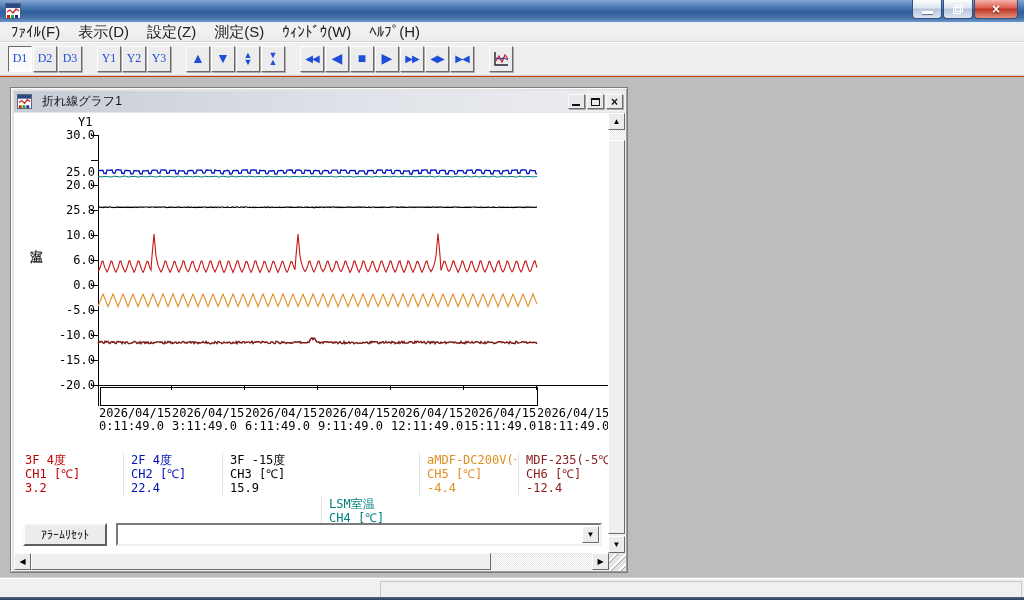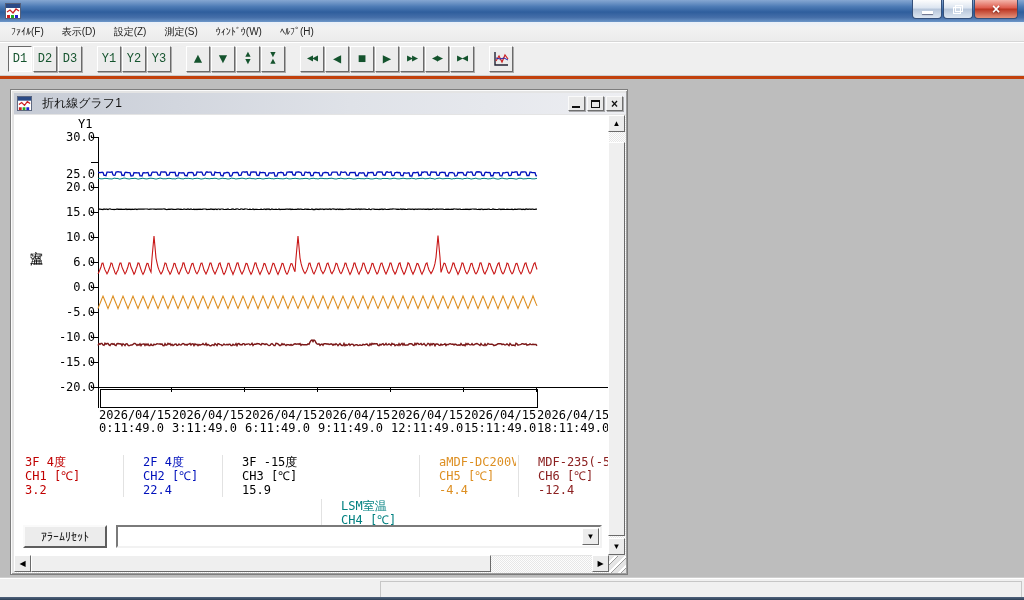--- a/index.html
+++ b/index.html
@@ -23,39 +23,39 @@
   .glyph-restore{position:relative;width:10px;height:9px}
   .glyph-restore i{position:absolute;border:1px solid #fff;background:rgba(255,255,255,.15)}
   .glyph-restore i.b{left:0;bottom:0;width:8px;height:7px}
   .glyph-restore i.f{right:0;top:0;width:8px;height:7px}
   .glyph-close{color:#fff;font-size:14px;font-weight:bold;line-height:17px;text-shadow:0 1px 2px rgba(60,0,0,.6)}
 
   
   .menubar{position:absolute;left:0;top:22px;width:1024px;height:20px;
     background:linear-gradient(#e9eff8,#f2f2f2 30%,#ebebeb);border-bottom:1px solid #d6d6d6;
     display:flex;align-items:center;padding-left:2px}
-  .menu-item{font-size:10px;color:#222;padding:0 9px;line-height:19px;white-space:nowrap}
+  .menu-item{font-size:15px;color:#222;padding:0 9px;line-height:19px;white-space:nowrap}
 
   
   .toolbar{position:absolute;left:0;top:42px;width:1024px;height:34px;background:#efefef;
     border-bottom:1px solid #cfcfcf;box-shadow:0 1px 0 #fff inset;display:flex;align-items:center;padding-left:8px}
   .tb-group{display:flex;margin-right:14px}
   .tb-btn{width:24px;height:26px;margin-right:1px;background:#ececec;border:1px solid;
     border-color:#ffffff #6a6a6a #6a6a6a #ffffff;box-shadow:1px 1px 0 rgba(90,90,90,.45);
-    display:flex;align-items:center;justify-content:center;font-size:12px;color:#14532d;
-    font-family:Liberation Mono, monospace}
+    display:flex;align-items:center;justify-content:center;font-size:12px;color:#1d4ed8;
+    font-family:Liberation Serif, serif}
   .tb-btn.pressed{border-color:#6a6a6a #ffffff #ffffff #6a6a6a;background:#fafafa;box-shadow:none}
   .tb-btn .gl{font-size:14px;line-height:14px}
   .tb-btn .gl.dbl{font-size:10px;letter-spacing:-1px}
   .tb-btn.stack{flex-direction:column}
   .tb-btn.stack .gl{font-size:9px;line-height:7px}
   .tb-btn svg{display:block}
 
   
-  .mdi{position:absolute;left:0;top:76px;width:1024px;height:501px;background:#bdbdbd;border-top:3px solid #c2410c}
+  .mdi{position:absolute;left:0;top:76px;width:1024px;height:501px;background:#bdbdbd;border-top:1px solid #c2410c}
 
   
   .gwin{position:absolute;left:10px;top:10px;width:618px;height:486px;background:#e4e4e4;
     border:1px solid #7d7d7d;box-shadow:inset 1px 1px 0 #fbfbfb,inset -1px -1px 0 #9e9e9e}
   .gw-title{position:absolute;left:3px;top:3px;width:612px;height:21px;
     background:linear-gradient(90deg,#c6cbd5 0%,#dfe2e8 55%,#edeef2 100%);
     display:flex;align-items:center;padding-left:3px}
   .gw-title-text{font-size:12px;color:#111;margin-left:5px;white-space:nowrap}
   .gw-btns{position:absolute;right:3px;top:3px;display:flex}
   .gwbtn{width:17px;height:15px;margin-left:2px;background:#e9e9e9;border:1px solid;
@@ -79,21 +79,21 @@
   .xlab{position:absolute;top:294px;font-family:"DejaVu Sans Mono",monospace;font-size:12px;color:#000;
         line-height:13px;white-space:nowrap}
   .yaxis-name{position:absolute;left:64px;top:2px;font-family:"DejaVu Sans Mono",monospace;font-size:12px;color:#000}
   .ylabel-vert{position:absolute;left:13px;top:125px;writing-mode:vertical-rl;font-size:13px;color:#111;letter-spacing:3px}
   #series-svg{position:absolute;left:0;top:0}
 
   
   .legend{position:absolute;left:0;top:340px;width:478px;height:44px}
   .leg-col{position:absolute;top:0;width:97px;font-family:"DejaVu Sans Mono",monospace;font-size:12px;
     line-height:14px;white-space:nowrap;overflow:hidden}
-  .leg-col.sep{border-left:1px solid #e2e2e2;padding-left:19px}
+  .leg-col.sep{border-left:1px solid #e2e2e2;padding-left:7px}
 
   
   .alarm-btn{position:absolute;left:9px;top:410px;width:84px;height:23px;background:#ececec;
     border:2px solid;border-color:#fafafa #5e5e5e #5e5e5e #fafafa;font-size:12px;color:#111;
     display:flex;align-items:center;justify-content:center;font-family:"Liberation Sans",sans-serif}
   .combo{position:absolute;left:102px;top:410px;width:486px;height:23px;background:#fff;
     border:2px solid;border-color:#7a7a7a #f2f2f2 #f2f2f2 #7a7a7a}
   .combo-btn{position:absolute;right:1px;top:1px;width:17px;height:17px;background:#ececec;border:1px solid;
     border-color:#fff #6a6a6a #6a6a6a #fff;display:flex;align-items:center;justify-content:center;
     font-size:8px;color:#000}
@@ -260,21 +260,21 @@
               <polyline points="84,57.4 85,57.5 86,57.6 87,57.5 88,57.2 89,57.6 90,60.3 91,60.3 92,60.6 93,57.1 94,57.2 95,57.1 96,57.4 97,57.1 98,56.8 99,59.9 100,60.4 101,60.2 102,57.1 103,56.8 104,56.7 105,56.8 106,57.1 107,56.9 108,60.4 109,60.1 110,60.6 111,57.5 112,57.2 113,57.5 114,57.6 115,57.6 116,57.8 117,61.0 118,60.9 119,60.6 120,57.6 121,57.8 122,57.6 123,57.9 124,57.8 125,57.7 126,60.8 127,60.9 128,61.1 129,57.8 130,57.7 131,57.9 132,57.8 133,57.6 134,57.4 135,60.7 136,60.4 137,60.5 138,57.4 139,57.0 140,57.3 141,57.1 142,57.1 143,57.3 144,60.0 145,60.1 146,60.3 147,56.9 148,56.9 149,57.2 150,57.0 151,57.0 152,57.3 153,60.4 154,60.1 155,60.1 156,57.4 157,57.3 158,57.3 159,57.5 160,57.4 161,57.3 162,60.8 163,60.9 164,60.9 165,57.5 166,57.8 167,57.8 168,58.0 169,57.7 170,58.0 171,60.6 172,60.7 173,60.9 174,57.7 175,57.5 176,57.7 177,57.5 178,57.5 179,57.7 180,60.6 181,60.2 182,60.1 183,57.0 184,57.1 185,57.2 186,57.3 187,57.0 188,57.2 189,60.0 190,60.4 191,59.9 192,57.3 193,56.8 194,57.3 195,57.2 196,57.1 197,57.1 198,60.1 199,60.1 200,60.2 201,57.0 202,57.5 203,57.7 204,57.7 205,57.6 206,57.4 207,60.6 208,60.7 209,61.0 210,58.0 211,58.0 212,57.7 213,57.5 214,57.5 215,58.0 216,61.0 217,61.0 218,60.5 219,57.6 220,57.7 221,57.5 222,57.6 223,57.3 224,57.7 225,60.5 226,60.3 227,60.4 228,57.2 229,56.9 230,56.9 231,57.2 232,56.9 233,56.8 234,60.0 235,60.2 236,60.4 237,57.0 238,57.1 239,57.0 240,56.9 241,57.1 242,57.0 243,60.2 244,60.3 245,60.5 246,57.2 247,57.6 248,57.6 249,57.5 250,57.6 251,57.6 252,60.6 253,60.9 254,60.5 255,57.9 256,57.9 257,58.0 258,58.1 259,57.6 260,57.6 261,61.1 262,61.2 263,60.9 264,57.9 265,57.7 266,57.6 267,57.3 268,57.6 269,57.6 270,60.4 271,60.2 272,60.1 273,57.1 274,57.1 275,57.0 276,57.0 277,57.2 278,56.8 279,59.9 280,60.0 281,60.2 282,57.2 283,57.1 284,56.9 285,57.0 286,57.3 287,57.3 288,60.1 289,60.3 290,60.4 291,57.1 292,57.1 293,57.3 294,57.8 295,57.3 296,57.5 297,60.8 298,60.7 299,60.6 300,57.6 301,57.5 302,57.5 303,57.6 304,57.9 305,57.5 306,60.7 307,60.9 308,60.6 309,57.9 310,57.7 311,57.4 312,57.5 313,57.7 314,57.6 315,60.3 316,60.2 317,60.1 318,57.3 319,57.2 320,57.1 321,57.1 322,57.2 323,57.1 324,60.0 325,60.2 326,60.2 327,56.9 328,57.2 329,57.3 330,57.3 331,56.9 332,57.4 333,60.0 334,60.2 335,60.3 336,57.5 337,57.4 338,57.7 339,57.5 340,57.7 341,57.4 342,60.7 343,60.5 344,60.8 345,58.0 346,57.6 347,58.0 348,58.1 349,57.6 350,58.0 351,60.8 352,61.0 353,60.9 354,57.4 355,57.9 356,57.7 357,57.5 358,57.5 359,57.4 360,60.4 361,60.3 362,60.2 363,57.2 364,57.0 365,57.0 366,56.8 367,57.1 368,56.9 369,59.9 370,60.0 371,60.2 372,57.2 373,56.8 374,57.2 375,57.3 376,57.2 377,56.8 378,60.4 379,60.6 380,60.5 381,57.6 382,57.6 383,57.2 384,57.7 385,57.5 386,57.6 387,60.6 388,60.6 389,60.8 390,57.7 391,57.8 392,58.1 393,58.1 394,57.9 395,57.7 396,61.0 397,60.9 398,61.0 399,57.8 400,57.4 401,57.9 402,57.6 403,57.4 404,57.3 405,60.7 406,60.2 407,60.4 408,57.0 409,57.5 410,56.9 411,56.9 412,57.2 413,57.0 414,60.0 415,60.2 416,60.4 417,57.0 418,57.0 419,57.3 420,56.9 421,57.3 422,57.1 423,60.1 424,60.3 425,60.3 426,57.5 427,57.6 428,57.2 429,57.3 430,57.5 431,57.5 432,61.0 433,60.7 434,61.1 435,58.0 436,57.5 437,57.8 438,57.5 439,57.8 440,58.0 441,61.1 442,60.9 443,60.6 444,57.4 445,57.9 446,57.4 447,57.7 448,57.4 449,57.7 450,60.2 451,60.2 452,60.6 453,57.3 454,57.0 455,57.4 456,57.2 457,56.9 458,57.0 459,60.2 460,60.3 461,60.2 462,57.2 463,56.8 464,57.0 465,56.8 466,57.2 467,57.2 468,60.2 469,60.5 470,60.6 471,57.5 472,57.2 473,57.3 474,57.6 475,57.4 476,57.5 477,60.9 478,60.7 479,60.8 480,57.7 481,57.7 482,57.9 483,57.9 484,57.7 485,57.6 486,60.6 487,60.8 488,60.9 489,57.7 490,57.8 491,57.9 492,57.3 493,57.4 494,57.4 495,60.6 496,60.7 497,60.5 498,57.1 499,57.4 500,57.3 501,57.0 502,56.8 503,56.8 504,60.2 505,60.0 506,60.1 507,57.1 508,56.9 509,57.0 510,56.8 511,56.8 512,57.3 513,60.5 514,60.4 515,60.5 516,57.1 517,57.2 518,57.6 519,57.7 520,57.7 521,57.7 522,60.7 523,61.0" fill="none" stroke="#0011bb" stroke-width="1.3"></polyline>
             </svg>
           <div id="yticks">
               <div class="ytick" style="top: 22px;"></div>
               <div class="ylab" style="top: 15px;">30.0</div>
               <div class="ytick" style="top: 47px;"></div>
               <div class="ylab" style="top: 52px;">25.0</div>
               <div class="ytick" style="top: 72px;"></div>
               <div class="ylab" style="top: 65px;">20.0</div>
               <div class="ytick" style="top: 97px;"></div>
-              <div class="ylab" style="top: 90px;">15.0</div>
+              <div class="ylab" style="top: 90px;">25.8</div>
               <div class="ytick" style="top: 122px;"></div>
               <div class="ylab" style="top: 115px;">10.0</div>
               <div class="ytick" style="top: 147px;"></div>
               <div class="ylab" style="top: 140px;">6.0</div>
               <div class="ytick" style="top: 172px;"></div>
               <div class="ylab" style="top: 165px;">0.0</div>
               <div class="ytick" style="top: 197px;"></div>
               <div class="ylab" style="top: 190px;">-5.0</div>
               <div class="ytick" style="top: 222px;"></div>
               <div class="ylab" style="top: 215px;">-10.0</div>

